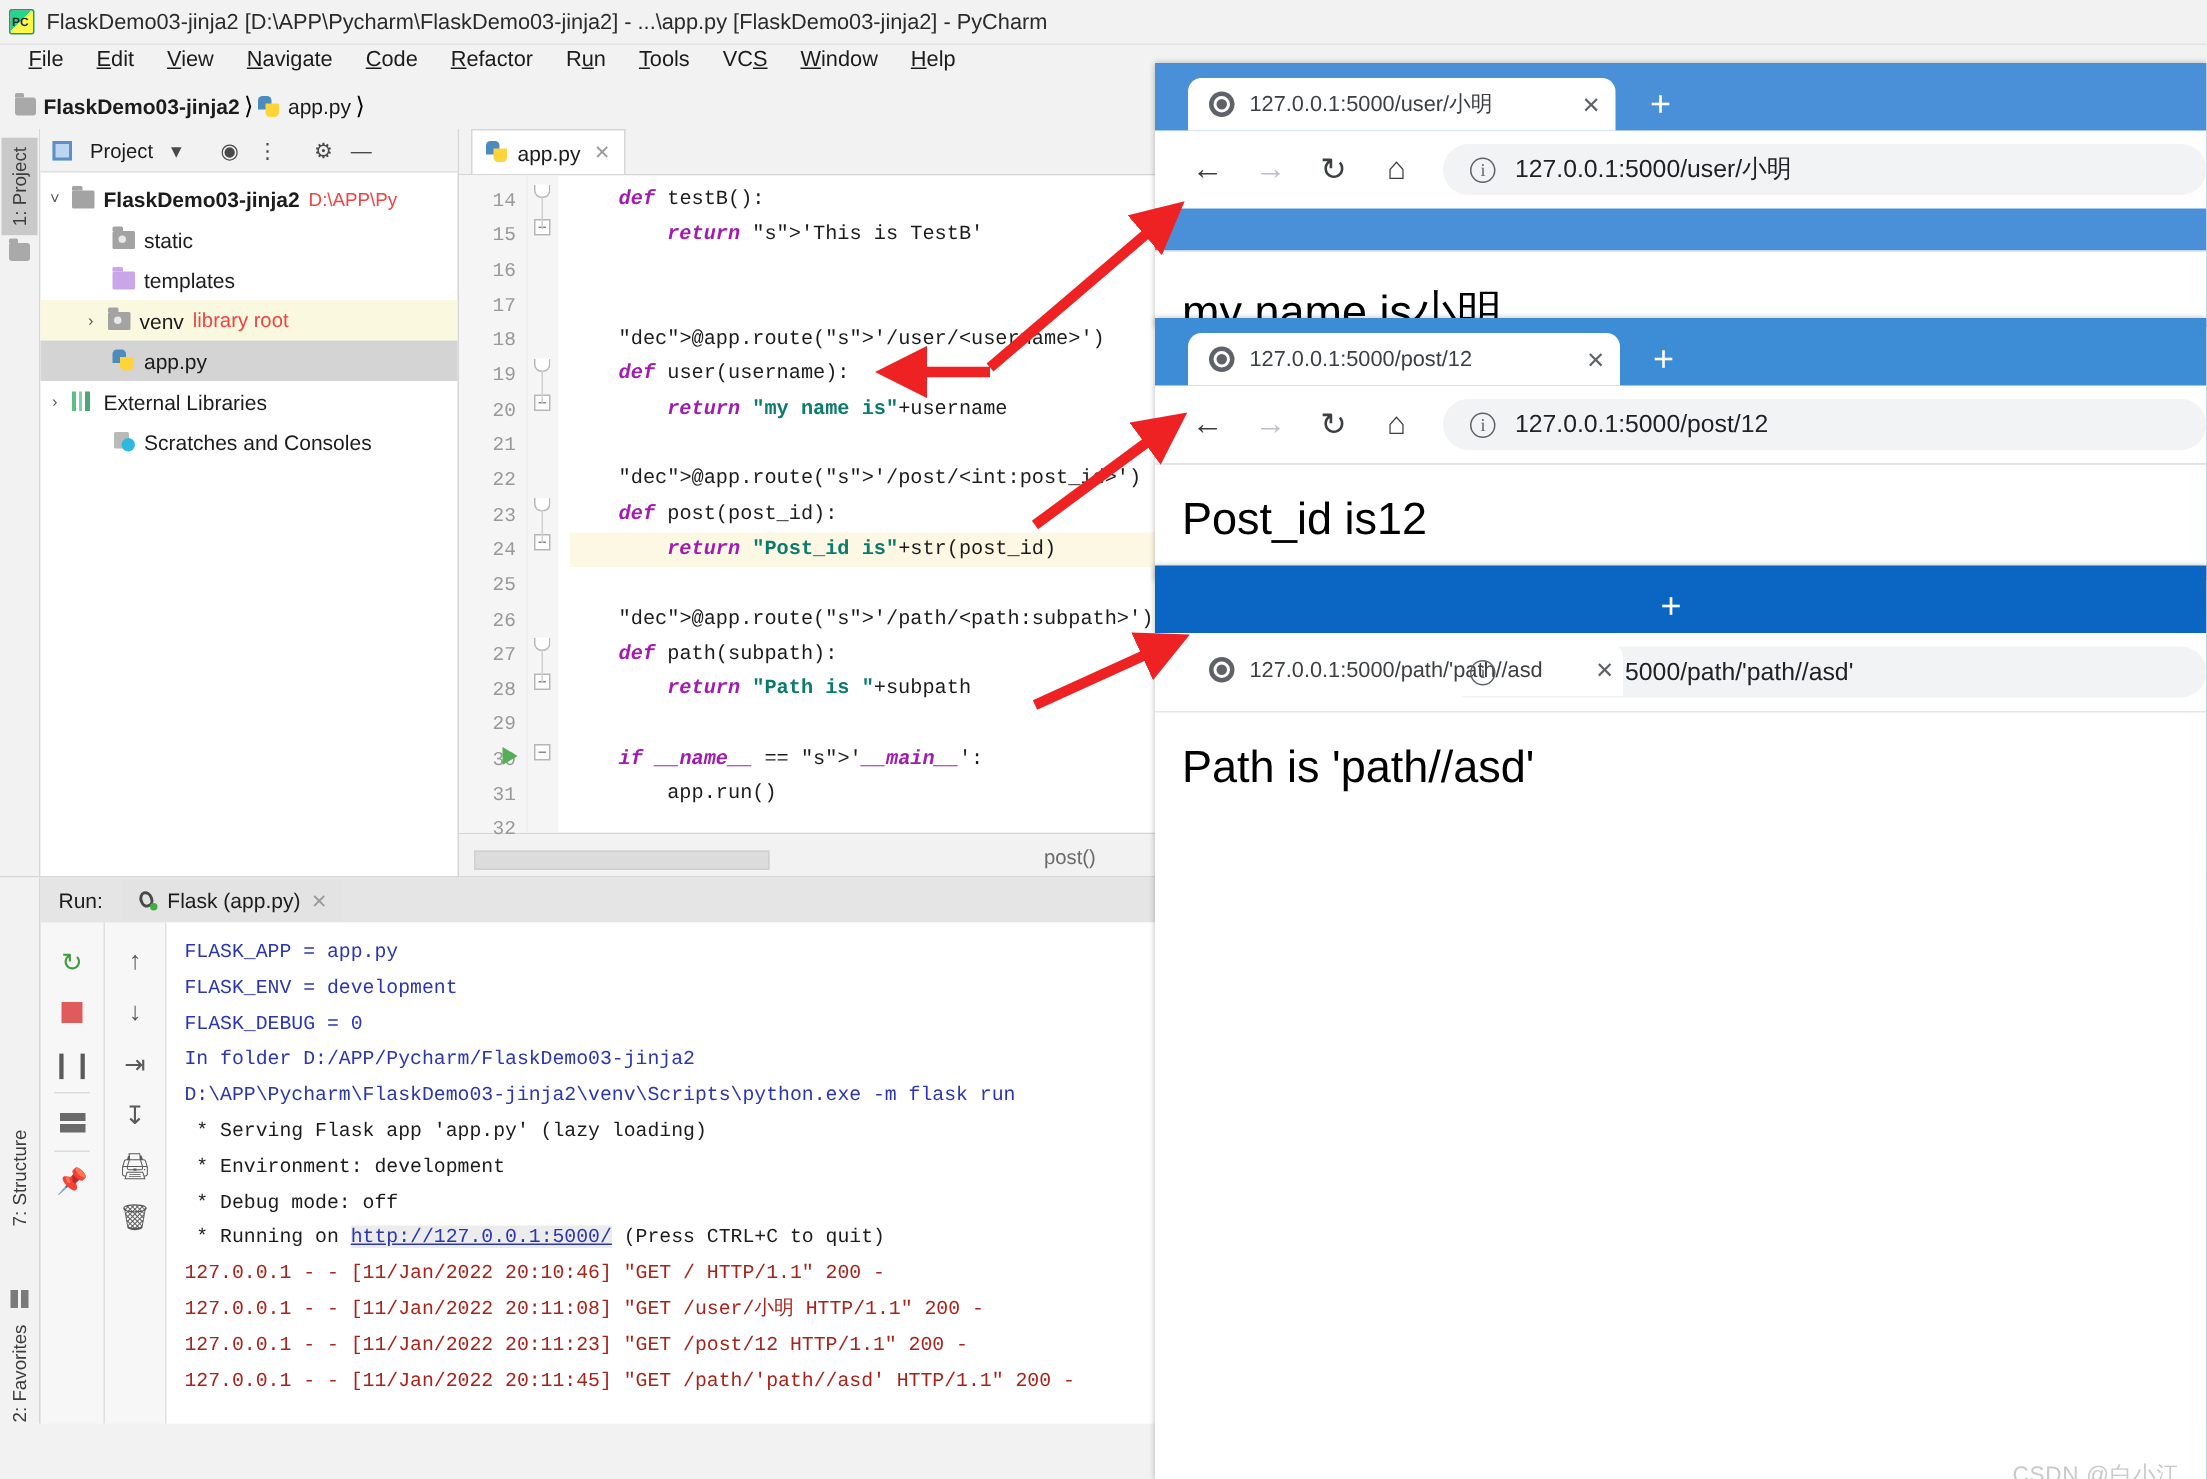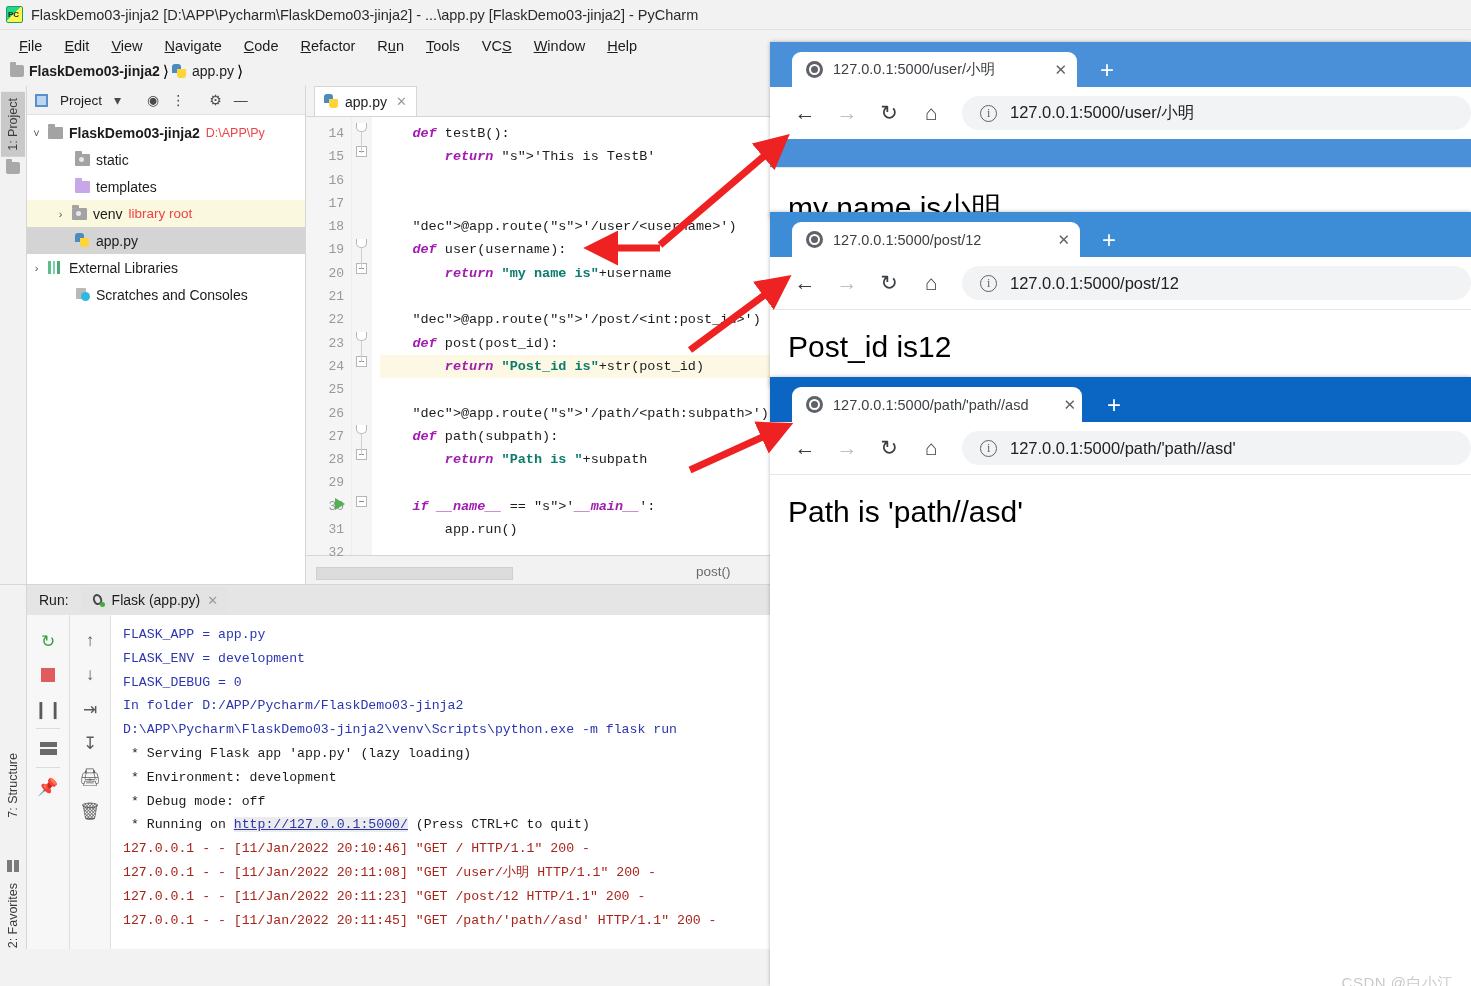--- a/index.html
+++ b/index.html
@@ -8,21 +8,21 @@
     font-family:"Liberation Sans",sans-serif;background:#f2f2f2;
   }
   
   #ide{position:absolute;left:0;top:0;width:1471px;height:986px;background:#f2f2f2;}
   .titlebar{height:29px;background:#f2f2f2;display:flex;align-items:center;gap:8px;padding-left:6px;
     border-bottom:1px solid #e3e3e3;}
   .pc-logo{width:17px;height:17px;border-radius:2px;background:linear-gradient(135deg,#21d789 0%,#21d789 45%,#fcf84a 45%,#fcf84a 100%);
     position:relative;border:1px solid #1d9e69;box-sizing:border-box;}
   .pc-logo::after{content:"PC";position:absolute;left:1px;top:0px;font-size:8px;font-weight:bold;color:#222;line-height:15px;}
   .title-text{font-size:14.5px;color:#2b2b2b;white-space:nowrap;}
-  .menubar{height:26px;display:flex;align-items:flex-end;padding-left:8px;gap:0px;background:#f2f2f2;}
+  .menubar{height:26px;display:flex;align-items:flex-start;padding-left:8px;gap:0px;background:#f2f2f2;}
   .menuitem{font-size:14.5px;color:#1c1c1c;padding:2px 11px;white-space:nowrap;cursor:default;}
   .menuitem u{text-decoration:underline;}
   .breadcrumbbar{height:30px;display:flex;align-items:center;padding-left:10px;gap:3px;background:#f2f2f2;}
   .crumb{display:flex;align-items:center;gap:5px;font-size:14px;color:#1c1c1c;}
   .ico-folder{width:14px;height:12px;background:#a9a9a9;border-radius:1px 2px 2px 2px;position:relative;display:inline-block;}
   .ico-folder::before{content:"";position:absolute;left:0;top:-3px;width:6px;height:3px;background:#a9a9a9;border-radius:1px 1px 0 0;}
   .ico-py{width:15px;height:15px;display:inline-block;position:relative;}
   .ico-py::before{content:"";position:absolute;left:0;top:0;width:9px;height:9px;background:#4b8bbe;border-radius:3px 3px 0 0;}
   .ico-py::after{content:"";position:absolute;left:5px;top:5px;width:9px;height:9px;background:#ffd43b;border-radius:0 0 3px 3px;}
 
@@ -371,21 +371,21 @@
       <span class="url">127.0.0.1:5000/post/12</span>
     </div>
   </div>
   <div class="page" style="height:78px;">
     <div class="h1">Post_id is12</div>
   </div>
 </div>
 
 <div class="brw" style="left:770px;top:377px;width:701px;height:609px;background:#0b66c3;">
   <div class="chrometop">
-    <div class="tab" style="width:290px;padding-right:6px;">
+    <div class="tab" style="width:290px;padding-right:6px;margin-top:42px;">
       <span class="fav"></span>
       <span class="ttl">127.0.0.1:5000/path/'path//asd</span>
       <span class="close">✕</span>
     </div>
     <div class="plus" style="left:337px;">+</div>
   </div>
   <div class="navbar">
     <div class="nbtn">←</div>
     <div class="nbtn dim">→</div>
     <div class="nbtn">↻</div>

